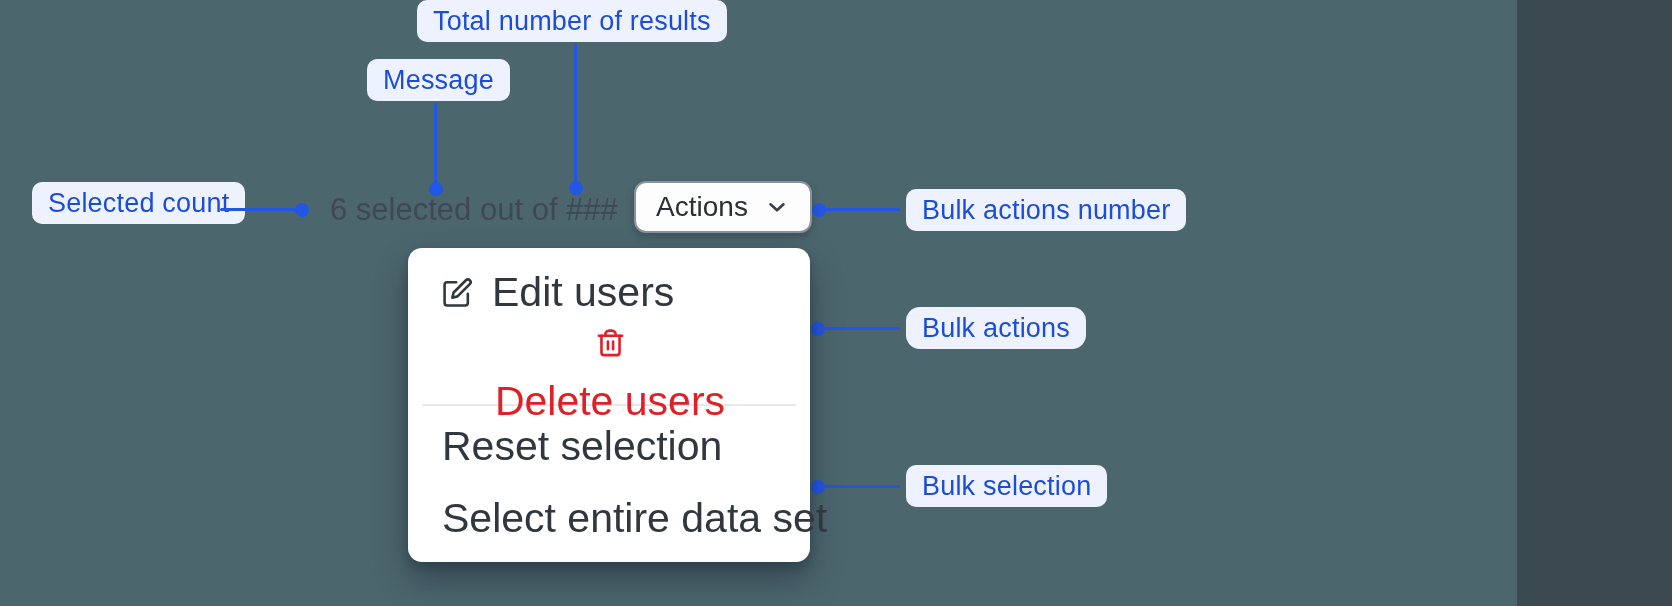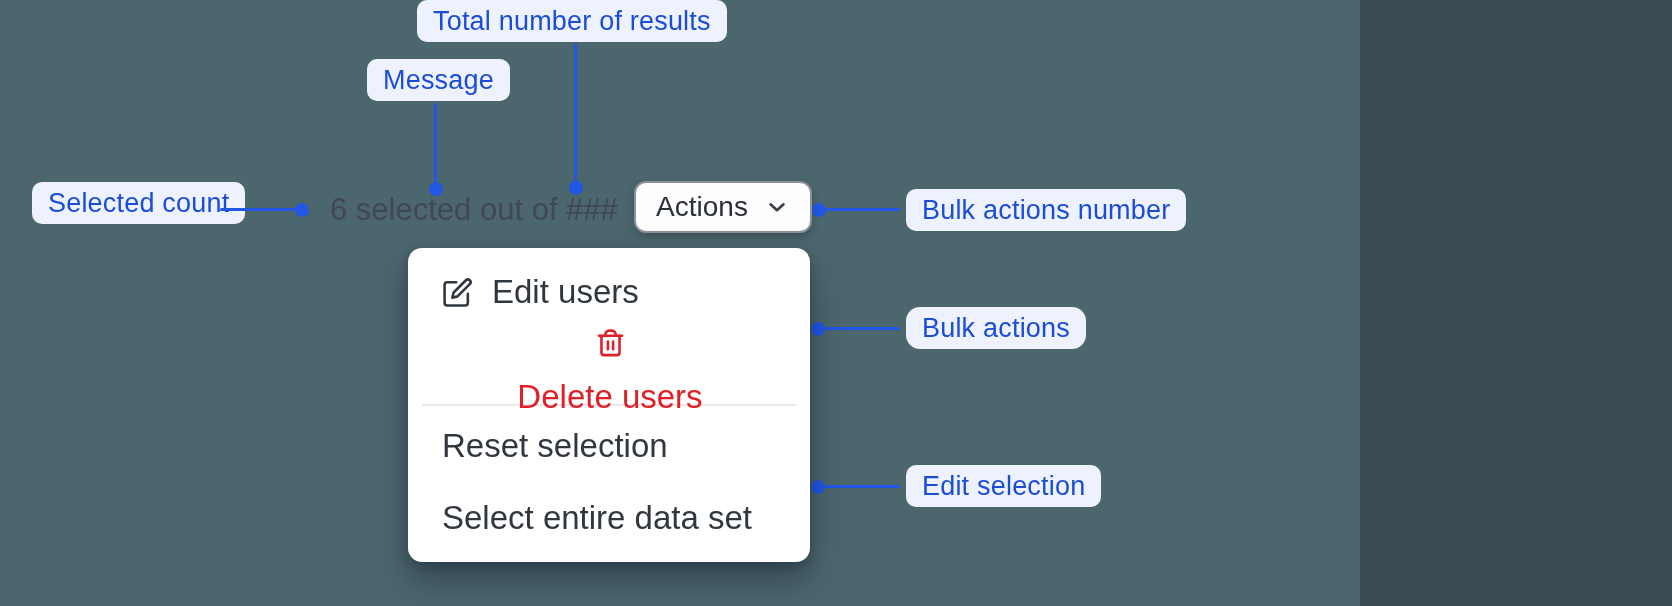--- a/index.html
+++ b/index.html
@@ -2,21 +2,21 @@
 <html><head>
 <meta charset="utf-8">
 <style>
   html, body { margin: 0; padding: 0; }
   body {
     font-family: "Liberation Sans", "DejaVu Sans", sans-serif;
     background: #3a4a50;
   }
   .canvas {
     position: relative;
-    width: 1360px;
+    width: 1517px;
     height: 606px;
     background: #4c666e;
     overflow: hidden;
   }
 
   
   .callout {
     position: absolute;
     height: 42px;
     display: inline-flex;
@@ -84,21 +84,21 @@
     border-radius: 14px;
     padding: 8px 0;
     box-shadow: 0 18px 32px rgba(12, 22, 32, 0.38), 0 4px 10px rgba(12, 22, 32, 0.22);
   }
   .menu-item {
     height: 72px;
     display: flex;
     align-items: center;
     padding: 0 32px 0 34px;
     gap: 19px;
-    font-size: 33px;
+    font-size: 41px;
     color: #31373f;
     cursor: pointer;
     white-space: nowrap;
   }
   .menu-item.danger { color: #df2026; flex-direction: column; }
   .menu-item .item-icon { display: flex; align-items: center; }
   .menu-divider {
     height: 2px;
     background: #e6e8ec;
     margin: 4px 14px;
@@ -112,21 +112,21 @@
   <div class="callout" style="left:417px; top:0px;">Total number of results</div>
 
   <div class="callout" style="left:367px; top:59px;text-align:center;">Message</div>
 
   <div class="callout" style="left:2px; top:182px;margin-left:30px;">Selected count</div>
 
   <div class="callout" style="left:906px; top:189px;">Bulk actions number</div>
 
   <div class="callout" style="left:906px; top:307px;border-radius:14px;">Bulk actions</div>
 
-  <div class="callout" style="left:906px; top:465px;">Edit selection</div>
+  <div class="callout" style="left:906px; top:465px;">Bulk selection</div>
 
   <div class="h-line" style="left:220px; top:208px; width:78px;"></div>
   <div class="dot" style="left:295px; top:203px;"></div>
 
   <div class="v-line" style="left:434px; top:103px; height:86px;"></div>
   <div class="dot" style="left:429px; top:182px;"></div>
 
   <div class="v-line" style="left:574px; top:43px; height:146px;"></div>
   <div class="dot" style="left:569px; top:181px;"></div>
 

